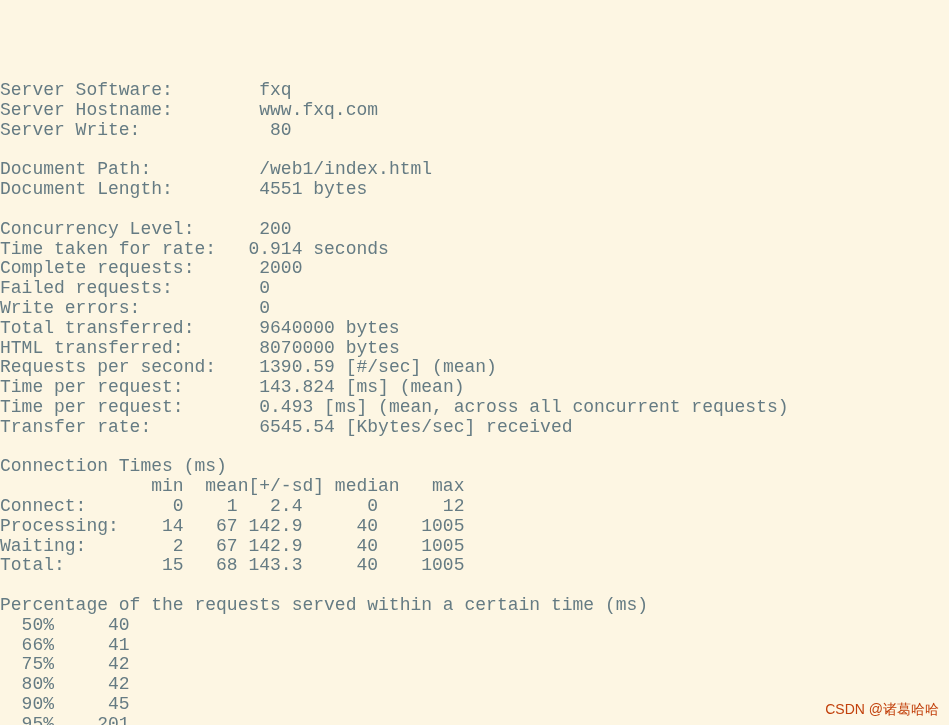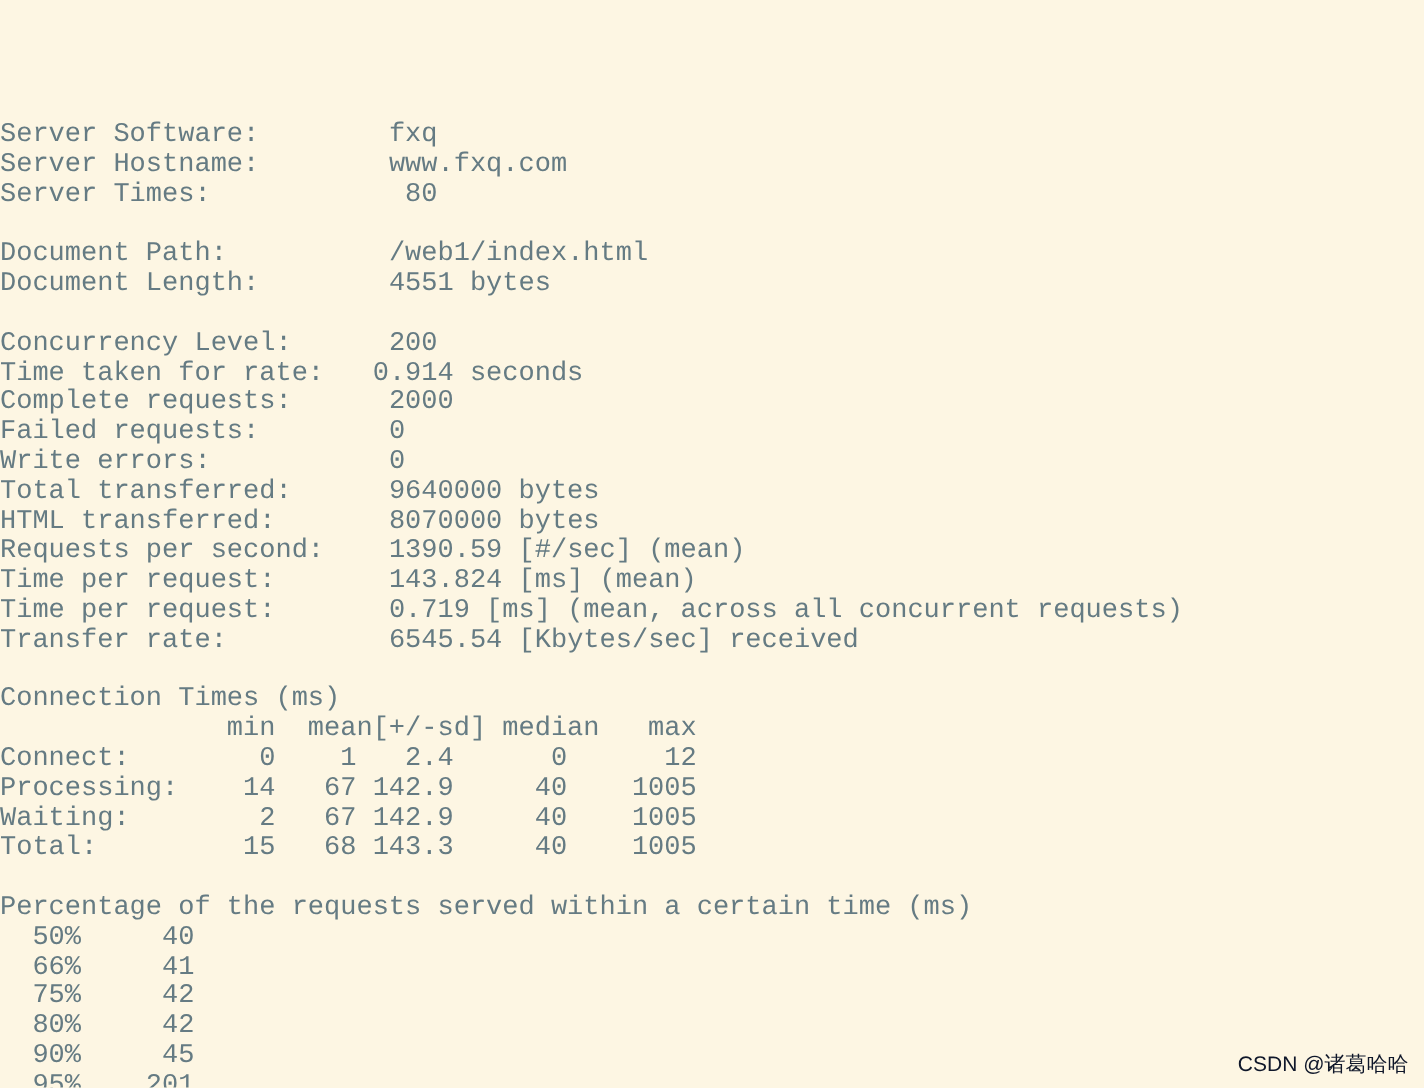--- a/index.html
+++ b/index.html
@@ -21,47 +21,47 @@
       position: relative;
     }
     .terminal-output {
       white-space: pre;
     }
     .watermark {
       position: absolute;
       bottom: 8px;
       right: 10px;
       font-size: 14px;
-      color: #0f172a;
+      color: #c2410c;
       font-family: Arial, sans-serif;
       white-space: nowrap;
     }
   </style>
 </head>
 <body>
 
 
 
 <div class="terminal-output"><span><span>Server Software:</span>        <span>fxq</span></span>
 <span><span>Server Hostname:</span>        <span>www.fxq.com</span></span>
-<span><span>Server Times:</span>            <span>80</span></span>
+<span><span>Server Write:</span>            <span>80</span></span>
 
 <span><span>Document Path:</span>          <span>/web1/index.html</span></span>
 <span><span>Document Length:</span>        <span>4551 bytes</span></span>
 
 <span><span>Concurrency Level:</span>      <span>200</span></span>
 <span><span>Time taken for rate:</span>   <span>0.914 seconds</span></span>
 <span><span>Complete requests:</span>      <span>2000</span></span>
 <span><span>Failed requests:</span>        <span>0</span></span>
 <span><span>Write errors:</span>           <span>0</span></span>
 <span><span>Total transferred:</span>      <span>9640000 bytes</span></span>
 <span><span>HTML transferred:</span>       <span>8070000 bytes</span></span>
 <span><span>Requests per second:</span>    <span>1390.59 [#/sec] (mean)</span></span>
 <span><span>Time per request:</span>       <span>143.824 [ms] (mean)</span></span>
-<span><span>Time per request:</span>       <span>0.719 [ms] (mean, across all concurrent requests)</span></span>
+<span><span>Time per request:</span>       <span>0.493 [ms] (mean, across all concurrent requests)</span></span>
 <span><span>Transfer rate:</span>          <span>6545.54 [Kbytes/sec] received</span></span>
 
 <span>Connection Times (ms)</span>
 <span>              min  mean[+/-sd] median   max</span>
 <span>Connect:        0    1   2.4      0      12</span>
 <span>Processing:    14   67 142.9     40    1005</span>
 <span>Waiting:        2   67 142.9     40    1005</span>
 <span>Total:         15   68 143.3     40    1005</span>
 
 <span>Percentage of the requests served within a certain time (ms)</span>

